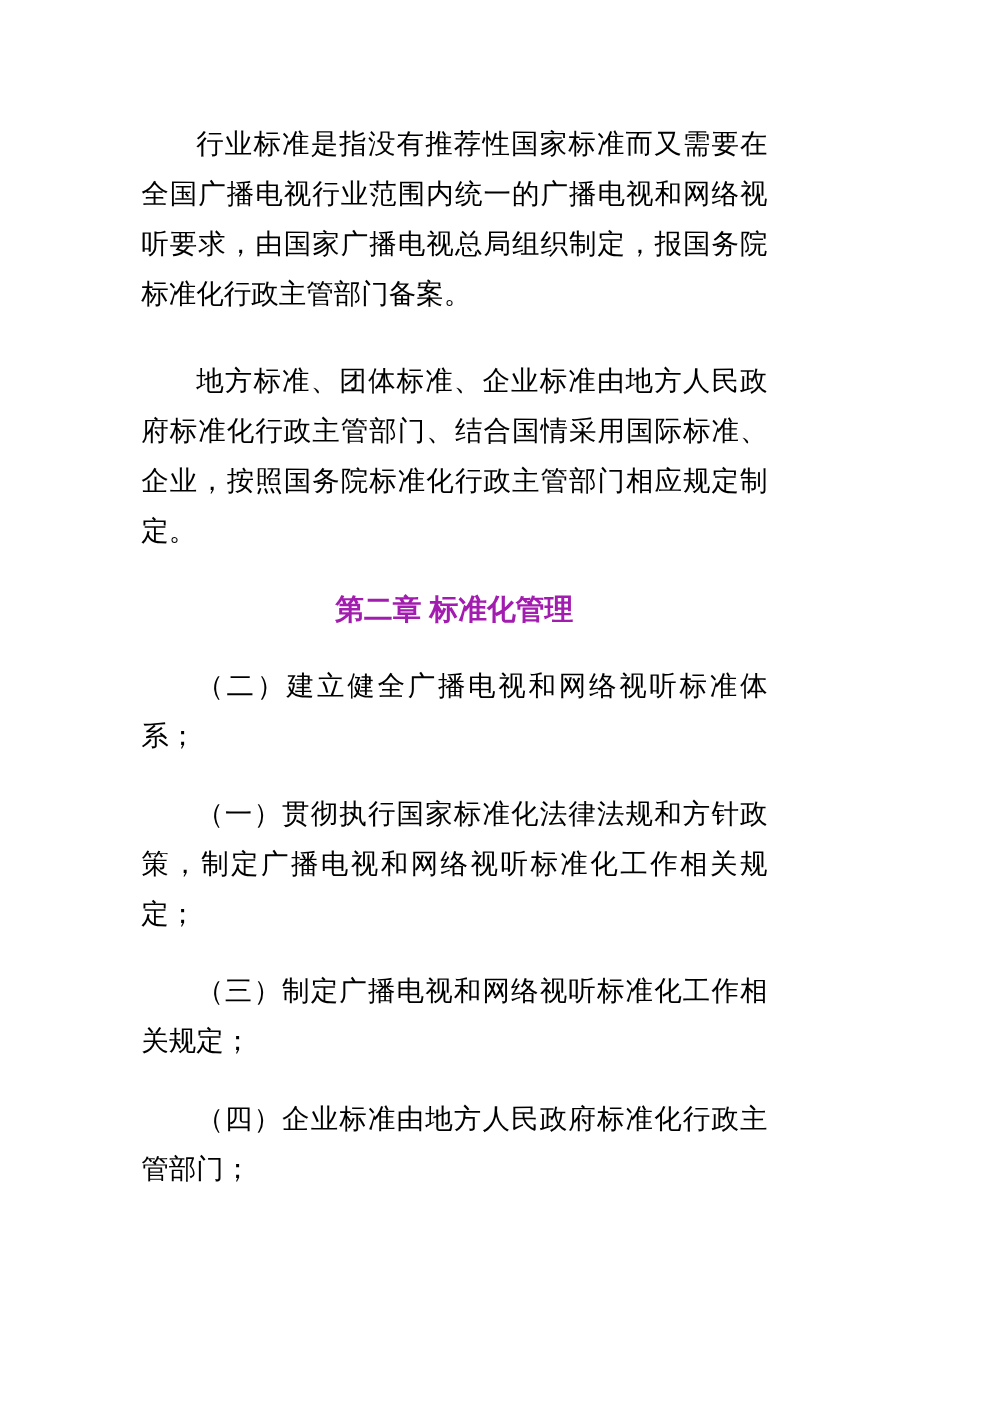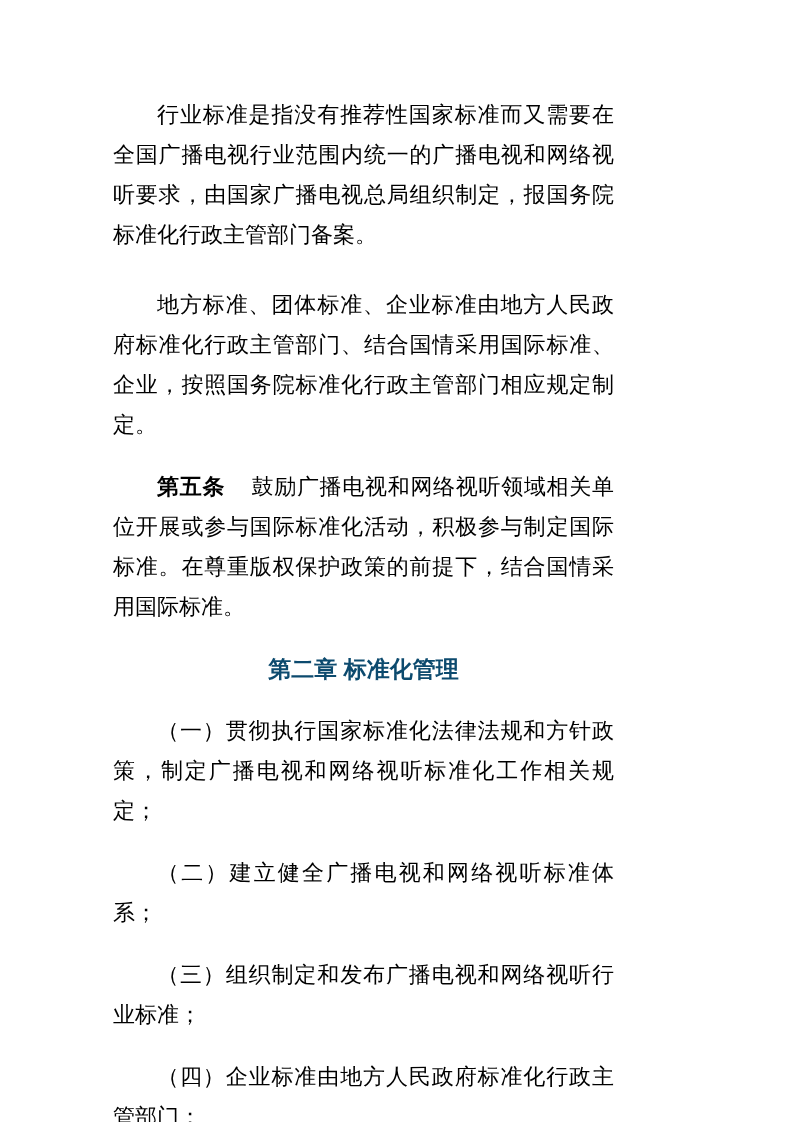--- a/index.html
+++ b/index.html
@@ -34,40 +34,39 @@
     font-weight: bold;
     margin-right: 1.2em;
   }
   h2.chapter-heading {
     margin: 0 0 22px 0;
     font-family: "Liberation Sans", "DejaVu Sans", sans-serif;
     font-size: 23px;
     font-weight: bold;
     line-height: 40px;
     text-align: center;
-    color: #0c4a6e;
+    color: #a21caf;
   }
 </style>
 </head>
 <body>
 
 <div class="page">
   <div class="content">
 
     <p class="body-para extra-gap">行业标准是指没有推荐性国家标准而又需要在全国广播电视行业范围内统一的广播电视和网络视听要求，由国家广播电视总局组织制定，报国务院标准化行政主管部门备案。</p>
 
     <p class="body-para">地方标准、团体标准、企业标准由地方人民政府标准化行政主管部门、结合国情采用国际标准、企业，按照国务院标准化行政主管部门相应规定制定。</p>
 
-    <p class="body-para"><b class="article-label">第五条</b><span>鼓励广播电视和网络视听领域相关单位开展或参与国际标准化活动，积极参与制定国际标准。在尊重版权保护政策的前提下，结合国情采用国际标准。</span></p>
 
     <h2 class="chapter-heading">第二章 标准化管理</h2>
 
 
+    <p class="body-para">（二）建立健全广播电视和网络视听标准体系；</p>
+
     <p class="body-para">（一）贯彻执行国家标准化法律法规和方针政策，制定广播电视和网络视听标准化工作相关规定；</p>
 
-    <p class="body-para">（二）建立健全广播电视和网络视听标准体系；</p>
-
-    <p class="body-para">（三）组织制定和发布广播电视和网络视听行业标准；</p>
+    <p class="body-para">（三）制定广播电视和网络视听标准化工作相关规定；</p>
 
     <p class="body-para">（四）企业标准由地方人民政府标准化行政主管部门；</p>
 
   </div>
 </div>
 
 </body></html>

